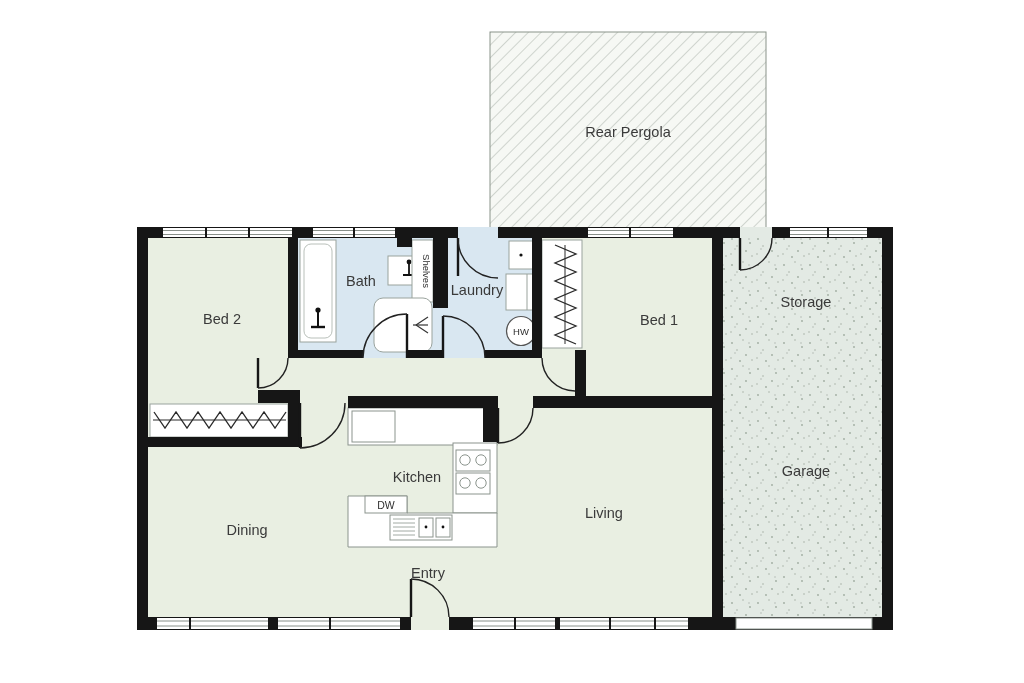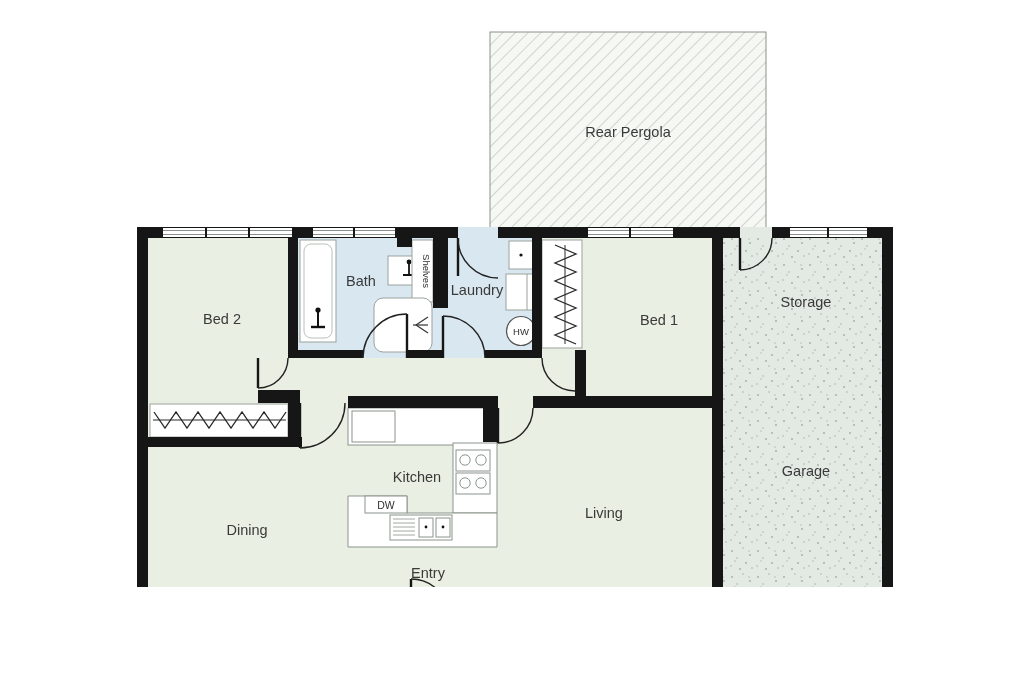--- a/index.html
+++ b/index.html
@@ -1,16 +1,16 @@
 <!DOCTYPE html>
 <html><head>
 <meta charset="utf-8">
 <style>
   html,body{margin:0;padding:0;background:#ffffff;}
-  .page{position:relative;width:1024px;height:587px;background:#fff;overflow:hidden;
+  .page{position:relative;width:1024px;height:683px;background:#fff;overflow:hidden;
         font-family:"Liberation Sans", sans-serif;}
   .wall{fill:#161616;}
   .fixture{fill:#ffffff;stroke:#9aa39d;stroke-width:1;}
   .fixture2{fill:#ffffff;stroke:#8b948d;stroke-width:1;}
   .arc{fill:none;stroke:#222;stroke-width:1.4;}
   .leaf{stroke:#161616;stroke-width:2.4;}
   .winline{stroke:#6b736c;stroke-width:0.8;}
   .mullion{stroke:#161616;stroke-width:2;}
   .zig{fill:none;stroke:#2a2a2a;stroke-width:1.3;}
   .roomlabel{font-size:14.5px;fill:#3a3a3a;}

